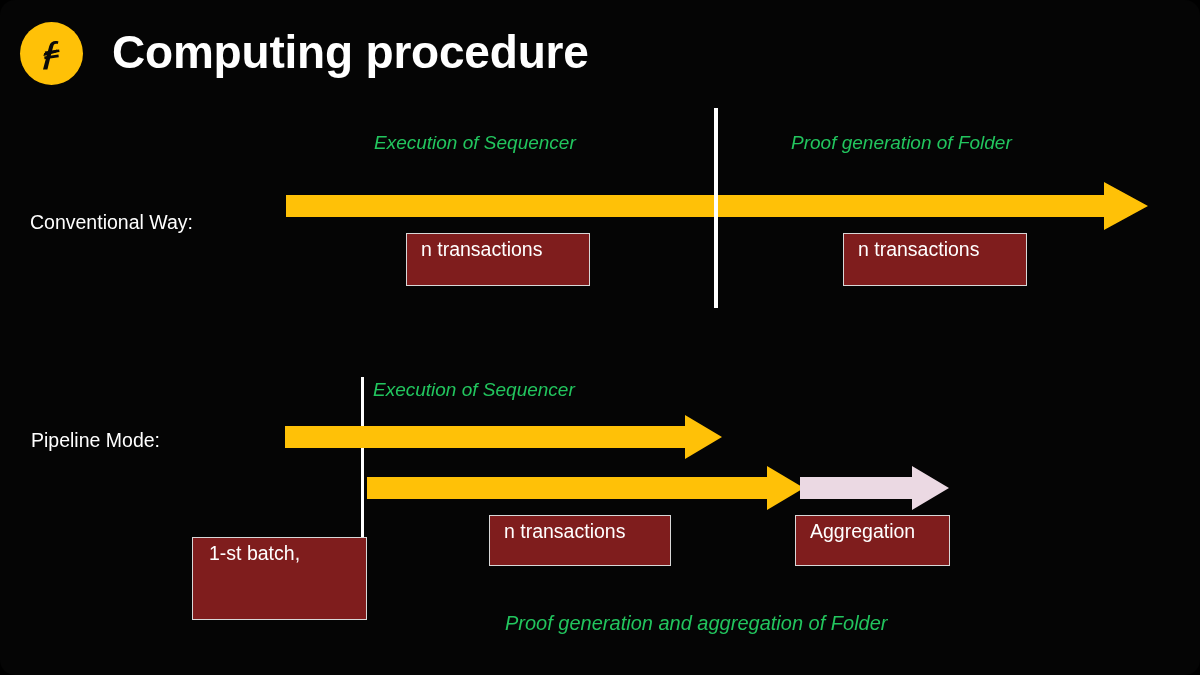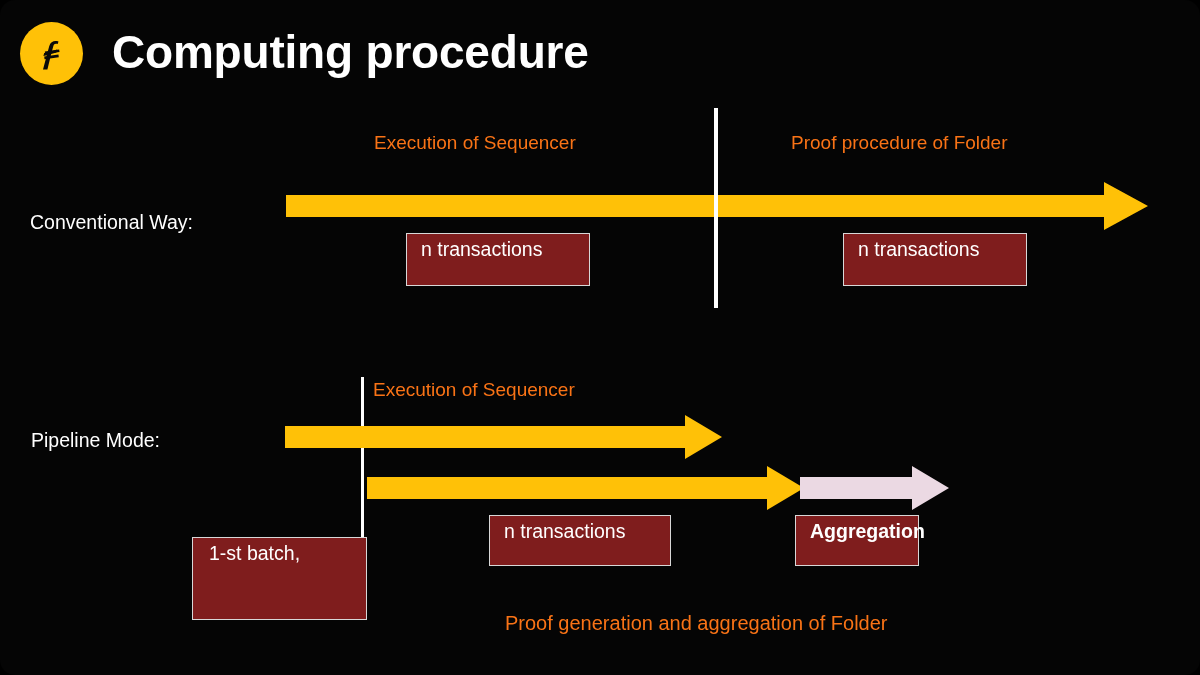--- a/index.html
+++ b/index.html
@@ -42,23 +42,24 @@
     letter-spacing: -0.2px;
     line-height: 64px;
     color: #ffffff;
     white-space: nowrap;
   }
 
   
   .label {
     position: absolute;
     font-size: 19px;
-    color: #f97316;
+    color: #22c55e;
     white-space: nowrap;
     line-height: 24px;
+    font-style: italic;
   }
   .row-label {
     position: absolute;
     font-size: 19.5px;
     color: #ffffff;
     white-space: nowrap;
     line-height: 24px;
   }
 
   
@@ -101,21 +102,21 @@
       <path d="M26.5 7.5 C22.5 6.2 18.6 7.4 17.2 12.2 L15.6 18.2 L12.2 19.1 L11.4 22.1 L14.8 21.2 L11.0 35.4 L15.4 35.4 L19.2 20.0 L24.4 18.6 L25.2 15.6 L20.0 17.0 L21.3 12.2 C22.0 9.6 23.6 9.4 25.7 10.1 Z" fill="#0a0a0a"></path>
       <rect x="13.0" y="16.4" width="14.4" height="2.6" fill="#0a0a0a" transform="rotate(-8 20 17.7)"></rect>
       <rect x="12.3" y="21.6" width="14.4" height="2.6" fill="#0a0a0a" transform="rotate(-8 19.5 22.9)"></rect>
     </svg>
   </div>
 
   <div id="title">Computing procedure</div>
 
   <div class="label" style="left:374px; top:131px;">Execution of Sequencer</div>
 
-  <div class="label" style="left:791px; top:131px;">Proof procedure of Folder</div>
+  <div class="label" style="left:791px; top:131px;">Proof generation of Folder</div>
 
   <div class="row-label" style="left:30px; top:210px;">Conventional Way:</div>
 
   <div class="arrow" style="left:286px; top:182px; width:870px; height:48px;">
     <svg width="870" height="48" viewBox="0 0 870 48">
       <path d="M0,13 L818,13 L818,0 L862,24 L818,48 L818,35 L0,35 Z" fill="#ffc107"></path>
     </svg>
   </div>
 
   <div class="vline" style="left:714px; top:108px; height:200px;"></div>
@@ -153,19 +154,19 @@
   </div>
 
   <div class="box" style="left:192px; top:537px; width:175px; height:83px; padding:0 16px;">
     <span>1-st batch,</span>
   </div>
 
   <div class="box" style="left:489px; top:515px; width:182px; height:51px;">
     <span>n transactions</span>
   </div>
 
-  <div class="box" style="left:795px; top:515px; width:124px; height:51px;font-weight:bold;">
+  <div class="box" style="left:795px; top:515px; width:155px; height:51px;">
     <span>Aggregation</span>
   </div>
 
   <div class="label" style="left:505px; top:611px; font-size:20px;">Proof generation and aggregation of Folder</div>
 
 </div>
 
 </body></html>

